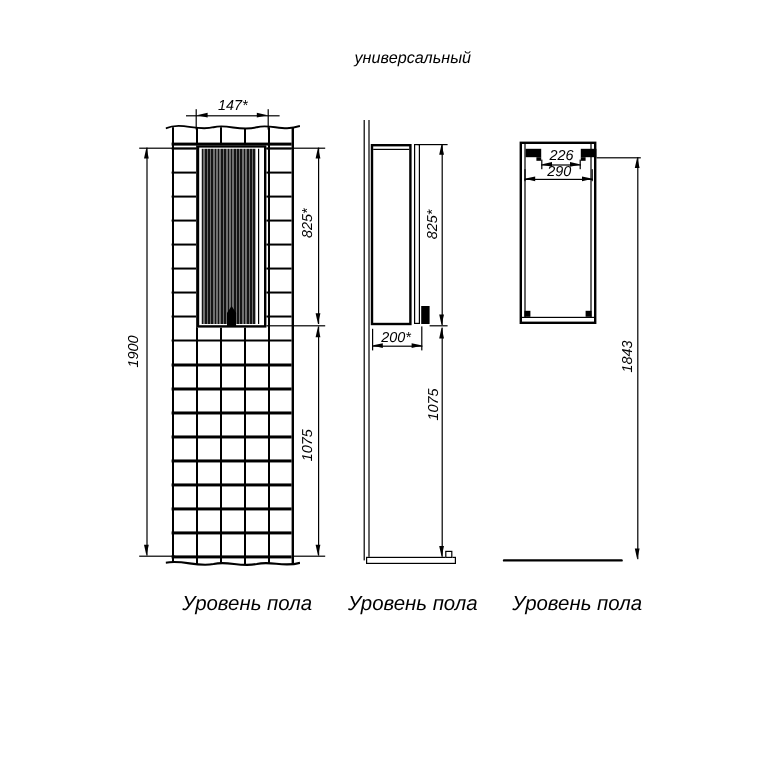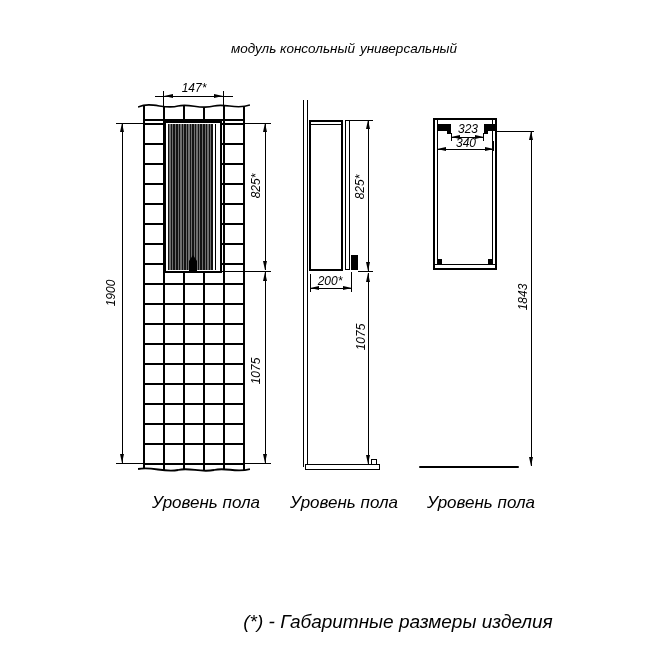--- a/index.html
+++ b/index.html
@@ -68,21 +68,20 @@
   #title .t-big{font-size:21px;}
   #footnote{position:absolute;left:398px;top:622px;transform:translate(-50%,-50%);
     font-style:italic;font-size:19px;white-space:nowrap;}
 </style>
 </head>
 <body>
 
 <div id="canvas">
 
   <div id="title">
-    <span class="t-small">модуль консольный</span>
     <span class="t-small">универсальный</span>
   </div>
 
   <div id="tile-grid"></div>
 
   <svg class="abs" style="left:138px;top:99px" width="112" height="12">
     <path d="M0 8 C 14 2, 26 11, 40 7 C 52 4, 62 11, 76 7 C 88 4, 98 11, 112 6 L112 0 L0 0 Z" fill="#fff"></path>
     <path d="M0 8 C 14 2, 26 11, 40 7 C 52 4, 62 11, 76 7 C 88 4, 98 11, 112 6" fill="none" stroke="#000" stroke-width="1.6"></path>
   </svg>
 
@@ -160,36 +159,35 @@
   <div class="blk" style="left:484px;top:124px;width:13px;height:7px"></div>
   <div class="blk" style="left:484px;top:131px;width:4px;height:3px"></div>
   <div class="blk" style="left:437px;top:259px;width:5px;height:5px"></div>
   <div class="blk" style="left:488px;top:259px;width:5px;height:5px"></div>
 
   <div class="ln" style="left:451px;top:133px;width:1px;height:8px"></div>
   <div class="ln" style="left:483px;top:133px;width:1px;height:8px"></div>
   <div class="ln" style="left:451px;top:137px;width:33px;height:1px"></div>
   <div class="ar ar-l" style="left:451px;top:135px"></div>
   <div class="ar ar-r" style="left:475px;top:135px"></div>
-  <div class="hdim" style="left:468px;top:129px">323</div>
+  <div class="hdim" style="left:468px;top:129px">226</div>
 
   <div class="ln" style="left:437px;top:141px;width:1px;height:10px"></div>
   <div class="ln" style="left:493px;top:141px;width:1px;height:10px"></div>
   <div class="ln" style="left:437px;top:149px;width:57px;height:1px"></div>
   <div class="ar ar-l" style="left:437px;top:147px"></div>
   <div class="ar ar-r" style="left:485px;top:147px"></div>
-  <div class="hdim" style="left:466px;top:143px">340</div>
+  <div class="hdim" style="left:466px;top:143px">290</div>
 
   <div class="ln" style="left:497px;top:131px;width:37px;height:1px"></div>
   <div class="ln" style="left:531px;top:131px;width:1px;height:335px"></div>
   <div class="ar ar-u" style="left:529px;top:131px"></div>
   <div class="ar ar-d" style="left:529px;top:457px"></div>
   <div class="vdim" style="left:523px;top:297px">1843</div>
 
   <div class="ln" style="left:419px;top:466px;width:100px;height:2px;border-radius:1px"></div>
 
   <div class="floor-label" style="left:206px;top:503px">Уровень пола</div>
   <div class="floor-label" style="left:344px;top:503px">Уровень пола</div>
   <div class="floor-label" style="left:481px;top:503px">Уровень пола</div>
 
-  <div id="footnote">(*) - Габаритные размеры изделия</div>
 
 </div>
 
 </body></html>

